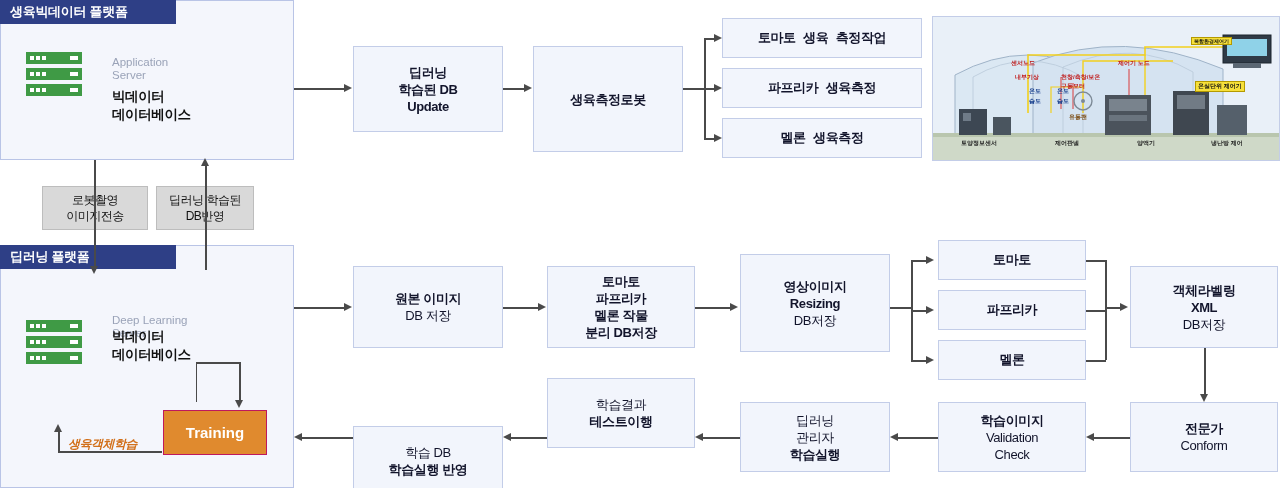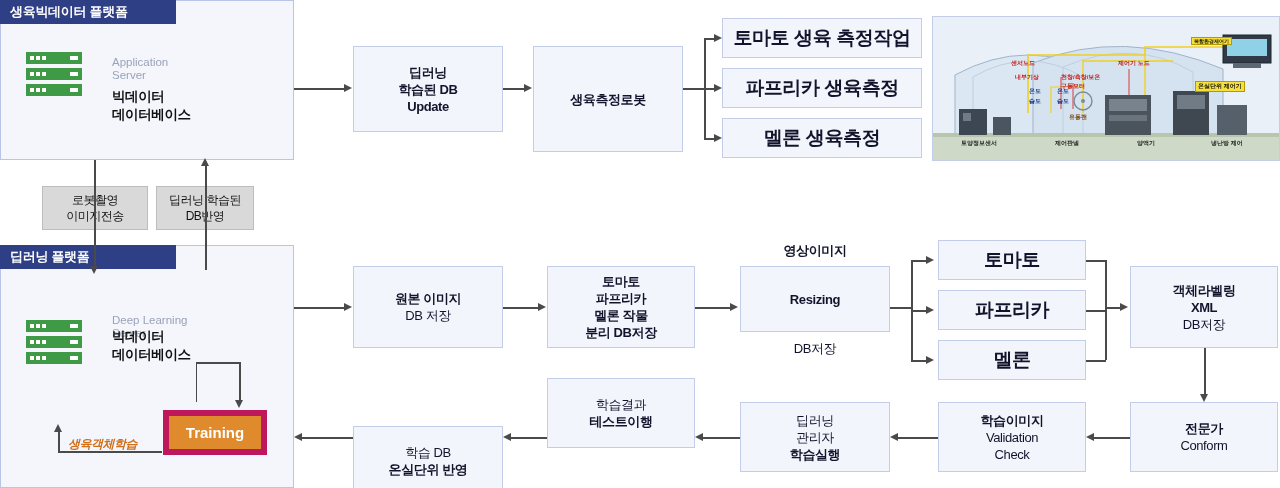--- a/index.html
+++ b/index.html
@@ -58,37 +58,38 @@
     color:#12142b;
   }
   .box .b{font-weight:bold;}
   .box .n{font-weight:normal;}
 
   
   .sbox{
     background:#f2f5fc;
     border:1px solid #c3cde8;
     display:flex;align-items:center;justify-content:center;
-    font-size:19px;font-weight:bold;letter-spacing:-0.4px;
+    font-size:13px;font-weight:bold;letter-spacing:-0.4px;
     color:#12142b;
+    font-family:Liberation Mono, monospace;
   }
 
   
   .glabel{
     background:#d9d9d9;
     border:1px solid #bdbdbd;
     display:flex;flex-direction:column;align-items:center;justify-content:center;
     font-size:12px;line-height:16px;text-align:center;color:#111;
     letter-spacing:-0.5px;
   }
 
   
   .training{
     background:#e08a2e;
-    border:6px solid #be185d;
+    border:1px solid #be185d;
     color:#ffffff;
     display:flex;align-items:center;justify-content:center;
     font-size:15px;font-weight:bold;
   }
   .training-note{
     color:#d2701a;font-size:12px;font-weight:bold;letter-spacing:-0.5px;font-style:italic;
   }
 
   
   .ah{position:absolute;background:#4a4a4a;height:1.6px;}
@@ -306,21 +307,21 @@
 <div class="abs box" style="left:353px;top:266px;width:150px;height:82px;">
   <div class="b">원본 이미지</div>
   <div class="n">DB 저장</div>
 </div>
 <div class="abs box" style="left:547px;top:266px;width:148px;height:82px;">
   <div class="b">토마토</div>
   <div class="b">파프리카</div>
   <div class="b">멜론 작물</div>
   <div class="b">분리 DB저장</div>
 </div>
-<div class="abs box" style="left:740px;top:266px;width:150px;height:66px;gap:32px;">
+<div class="abs box" style="left:740px;top:254px;width:150px;height:98px;">
   <div class="b">영상이미지</div>
   <div class="b">Resizing</div>
   <div class="n">DB저장</div>
 </div>
 
 <div class="abs sbox" style="left:938px;top:240px;width:148px;height:40px;">
   <span>토마토</span>
 </div>
 <div class="abs sbox" style="left:938px;top:290px;width:148px;height:40px;">
   <span>파프리카</span>
@@ -376,21 +377,21 @@
   <div class="n">딥러닝</div>
   <div class="n">관리자</div>
   <div class="b">학습실행</div>
 </div>
 <div class="abs box" style="left:547px;top:378px;width:148px;height:70px;">
   <div class="n">학습결과</div>
   <div class="b">테스트이행</div>
 </div>
 <div class="abs box" style="left:353px;top:402px;width:150px;height:70px;margin-top:24px;">
   <div class="n">학습 DB</div>
-  <div class="b">온실단위 반영</div>
+  <div class="b">학습실행 반영</div>
 </div>
 
 <div class="ah" style="left:1094px;top:437px;width:36px;"></div>
 <div class="tri tri-l" style="left:1086px;top:433px;"></div>
 
 <div class="ah" style="left:898px;top:437px;width:40px;"></div>
 <div class="tri tri-l" style="left:890px;top:433px;"></div>
 
 <div class="ah" style="left:703px;top:437px;width:37px;"></div>
 <div class="tri tri-l" style="left:695px;top:433px;"></div>

